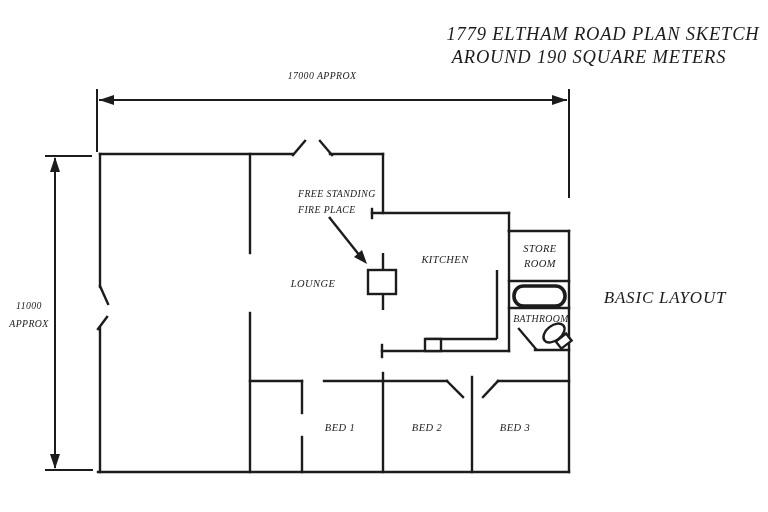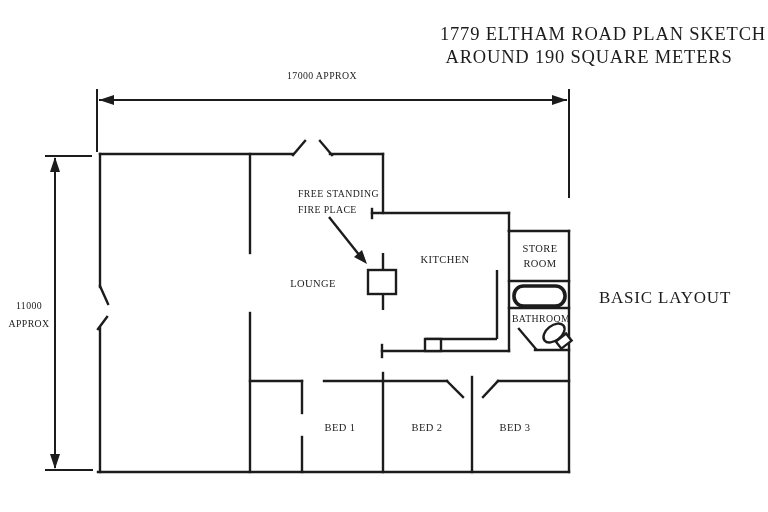--- a/index.html
+++ b/index.html
@@ -1,18 +1,18 @@
 <!DOCTYPE html>
 <html><head>
 <meta charset="utf-8">
 <style>
   html,body{margin:0;padding:0;background:#fff;}
   .page{
     position:relative;width:768px;height:512px;background:#ffffff;
-    font-family:"Liberation Serif", serif;overflow:hidden;
+    font-family:"Liberation Serif", serif;overflow:hidden;font-style:italic;
   }
   svg{position:absolute;left:0;top:0;}
   svg text{fill:#1c1c1c;font-family:"Liberation Serif", serif;letter-spacing:0.4px;}
   .t-title{font-size:18.5px;letter-spacing:0.8px;}
   .t-side{font-size:17px;letter-spacing:0.8px;}
   .t-label{font-size:10.5px;}
   .t-small{font-size:9.8px;}
 </style>
 </head>
 <body>

